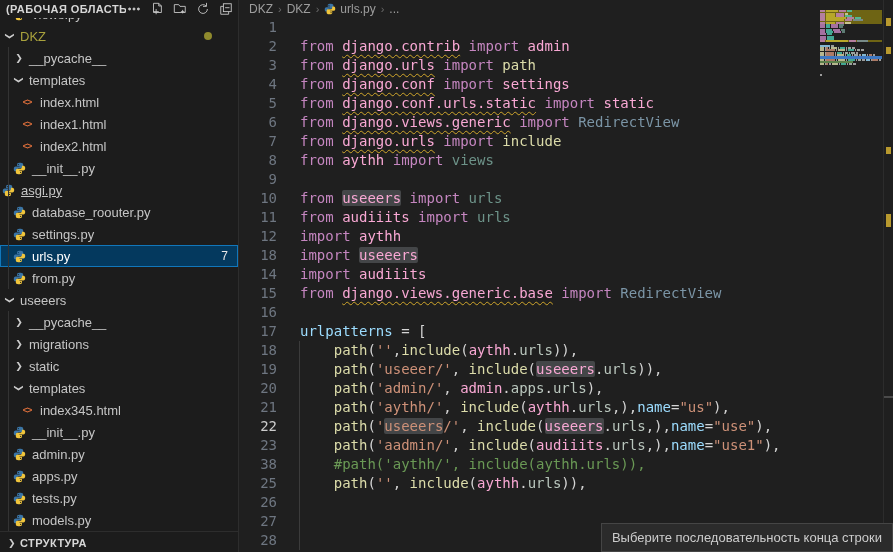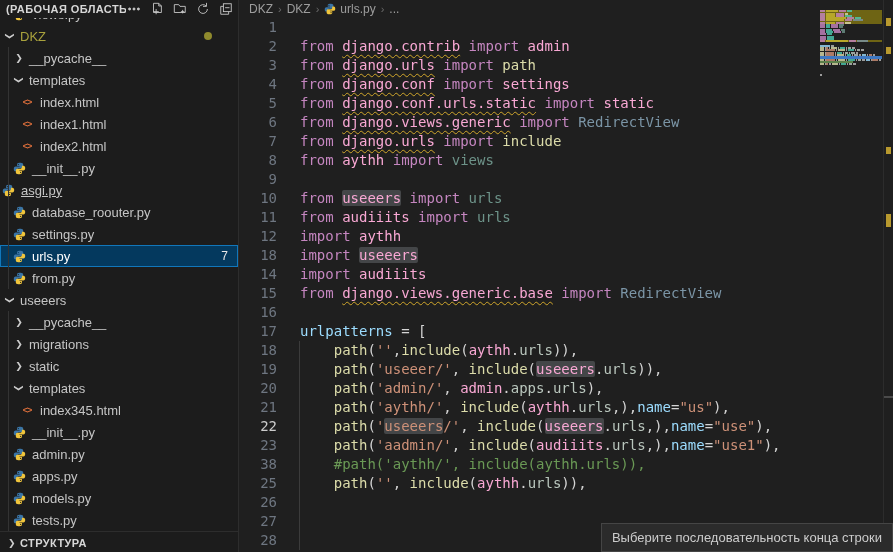--- a/index.html
+++ b/index.html
@@ -206,30 +206,30 @@
           </span>
           <span class="tlabel">apps.py</span>
         </div>
         <div class="trow" style="padding-left: 11px;">
           <span class="ficon">
             <svg viewBox="0 0 16 16">
               <path fill="#3a74a5" d="M7.9 1C5.6 1 5 2 5 3.1V5h3.1v.6H3.2C1.7 5.6 1 6.7 1 8.5S1.7 11.4 3.2 11.4H5V9.8C5 8.4 6.1 7.6 7.3 7.6h3.2c1.1 0 2-.9 2-2V3.1C12.5 2 11.4 1 9.4 1H7.9zM6.6 2.5a.7.7 0 1 1 0 1.4.7.7 0 0 1 0-1.4z"></path>
               <path fill="#f0c53c" d="M8.1 15c2.3 0 2.9-1 2.9-2.1V11H7.9v-.6h4.9c1.5 0 2.2-1.1 2.2-2.9s-.7-2.9-2.2-2.9H11v1.6c0 1.4-1.1 2.2-2.3 2.2H5.5c-1.1 0-2 .9-2 2v2.5C3.5 14 4.6 15 6.6 15h1.5zm1.3-1.5a.7.7 0 1 1 0-1.4.7.7 0 0 1 0 1.4z"></path>
             </svg>
           </span>
+          <span class="tlabel">tests.py</span>
+        </div>
+        <div class="trow" style="padding-left: 11px;">
+          <span class="ficon">
+            <svg viewBox="0 0 16 16">
+              <path fill="#3a74a5" d="M7.9 1C5.6 1 5 2 5 3.1V5h3.1v.6H3.2C1.7 5.6 1 6.7 1 8.5S1.7 11.4 3.2 11.4H5V9.8C5 8.4 6.1 7.6 7.3 7.6h3.2c1.1 0 2-.9 2-2V3.1C12.5 2 11.4 1 9.4 1H7.9zM6.6 2.5a.7.7 0 1 1 0 1.4.7.7 0 0 1 0-1.4z"></path>
+              <path fill="#f0c53c" d="M8.1 15c2.3 0 2.9-1 2.9-2.1V11H7.9v-.6h4.9c1.5 0 2.2-1.1 2.2-2.9s-.7-2.9-2.2-2.9H11v1.6c0 1.4-1.1 2.2-2.3 2.2H5.5c-1.1 0-2 .9-2 2v2.5C3.5 14 4.6 15 6.6 15h1.5zm1.3-1.5a.7.7 0 1 1 0-1.4.7.7 0 0 1 0 1.4z"></path>
+            </svg>
+          </span>
           <span class="tlabel">models.py</span>
-        </div>
-        <div class="trow" style="padding-left: 11px;">
-          <span class="ficon">
-            <svg viewBox="0 0 16 16">
-              <path fill="#3a74a5" d="M7.9 1C5.6 1 5 2 5 3.1V5h3.1v.6H3.2C1.7 5.6 1 6.7 1 8.5S1.7 11.4 3.2 11.4H5V9.8C5 8.4 6.1 7.6 7.3 7.6h3.2c1.1 0 2-.9 2-2V3.1C12.5 2 11.4 1 9.4 1H7.9zM6.6 2.5a.7.7 0 1 1 0 1.4.7.7 0 0 1 0-1.4z"></path>
-              <path fill="#f0c53c" d="M8.1 15c2.3 0 2.9-1 2.9-2.1V11H7.9v-.6h4.9c1.5 0 2.2-1.1 2.2-2.9s-.7-2.9-2.2-2.9H11v1.6c0 1.4-1.1 2.2-2.3 2.2H5.5c-1.1 0-2 .9-2 2v2.5C3.5 14 4.6 15 6.6 15h1.5zm1.3-1.5a.7.7 0 1 1 0-1.4.7.7 0 0 1 0 1.4z"></path>
-            </svg>
-          </span>
-          <span class="tlabel">tests.py</span>
         </div>
       </div>
     <div class="tguide" style="left:8px;top:47px;height:242px"></div>
     <div class="tguide" style="left:8px;top:311px;height:220px"></div>
     <div class="sec-header top">
       <span class="sec-title">(РАБОЧАЯ ОБЛАСТЬ) ...</span>
       <span class="hdr-icons" id="hdr-icons">
           <span class="hicon">
             <svg viewBox="0 0 16 16">
               <circle cx="3" cy="8" r="1.2" fill="#ccc"></circle>

